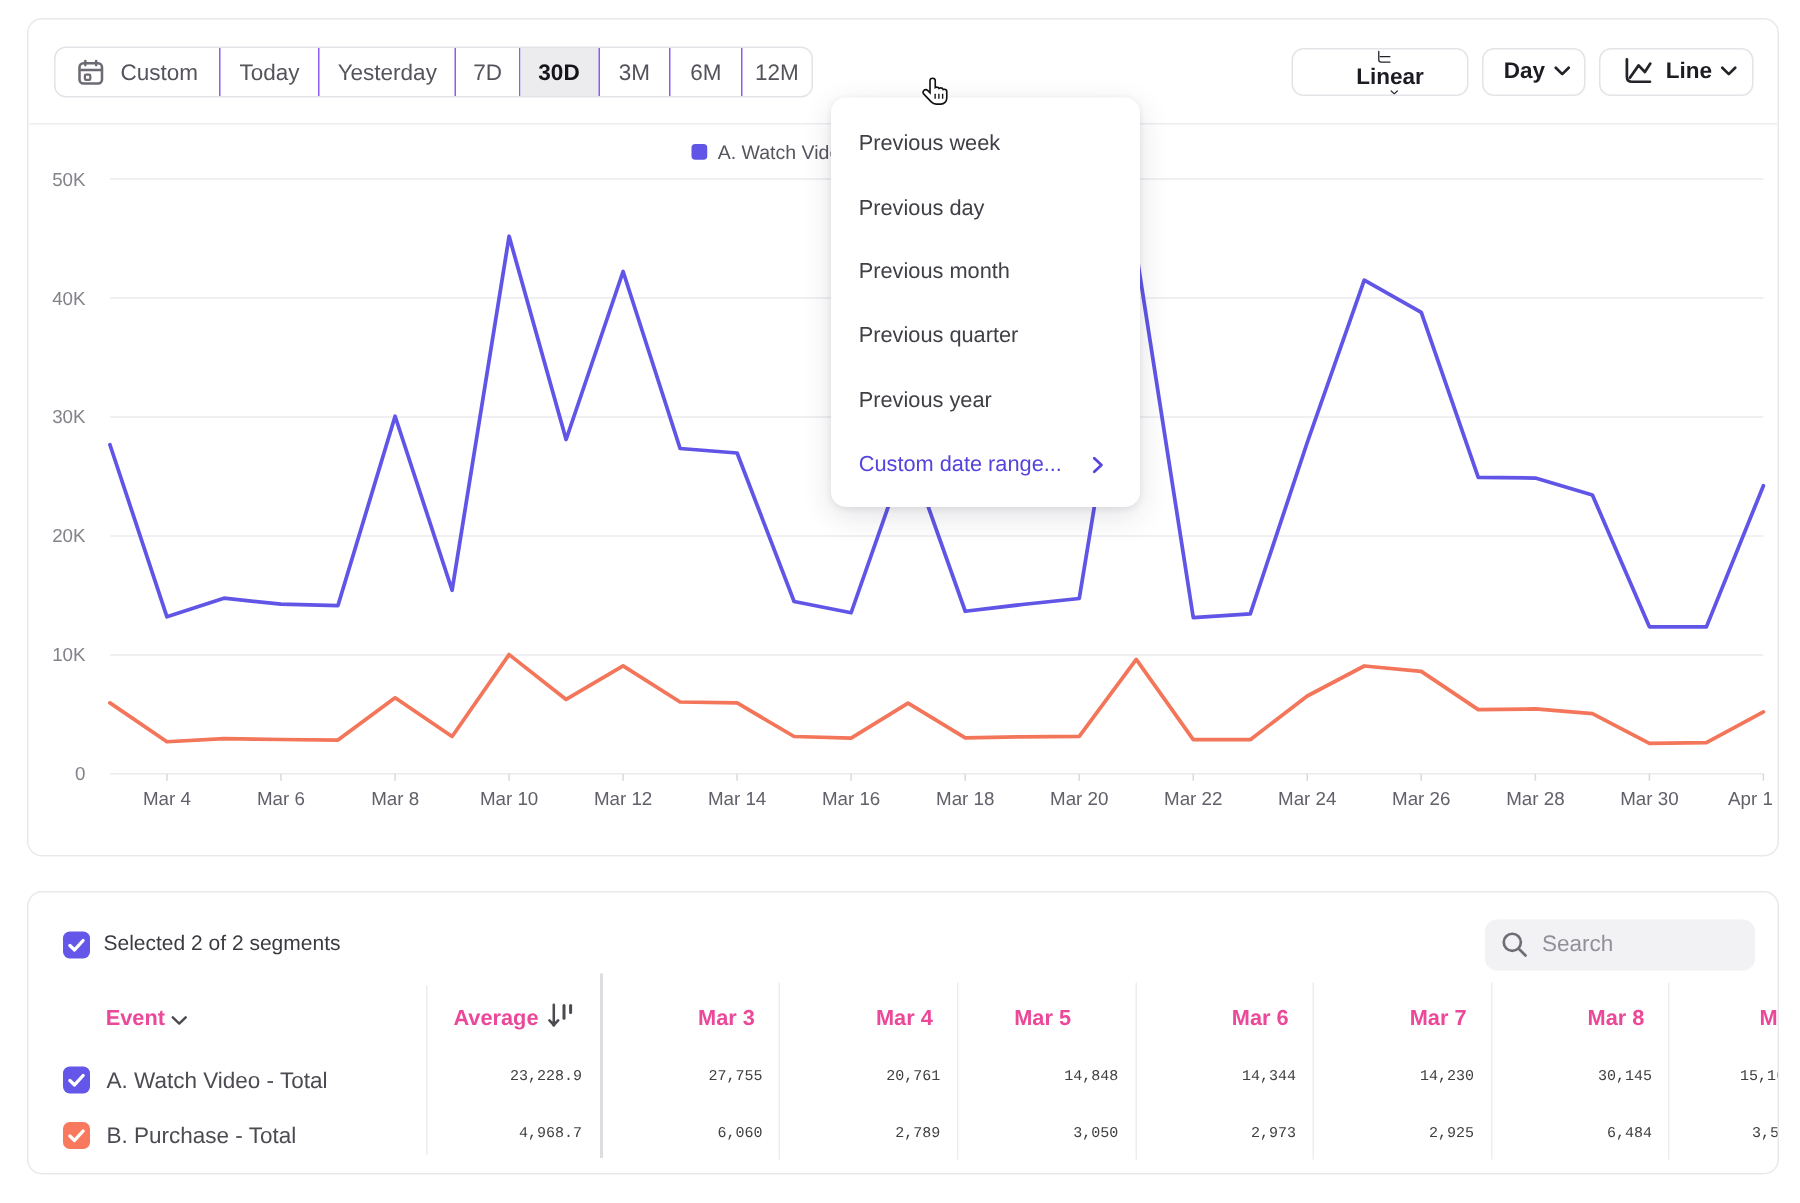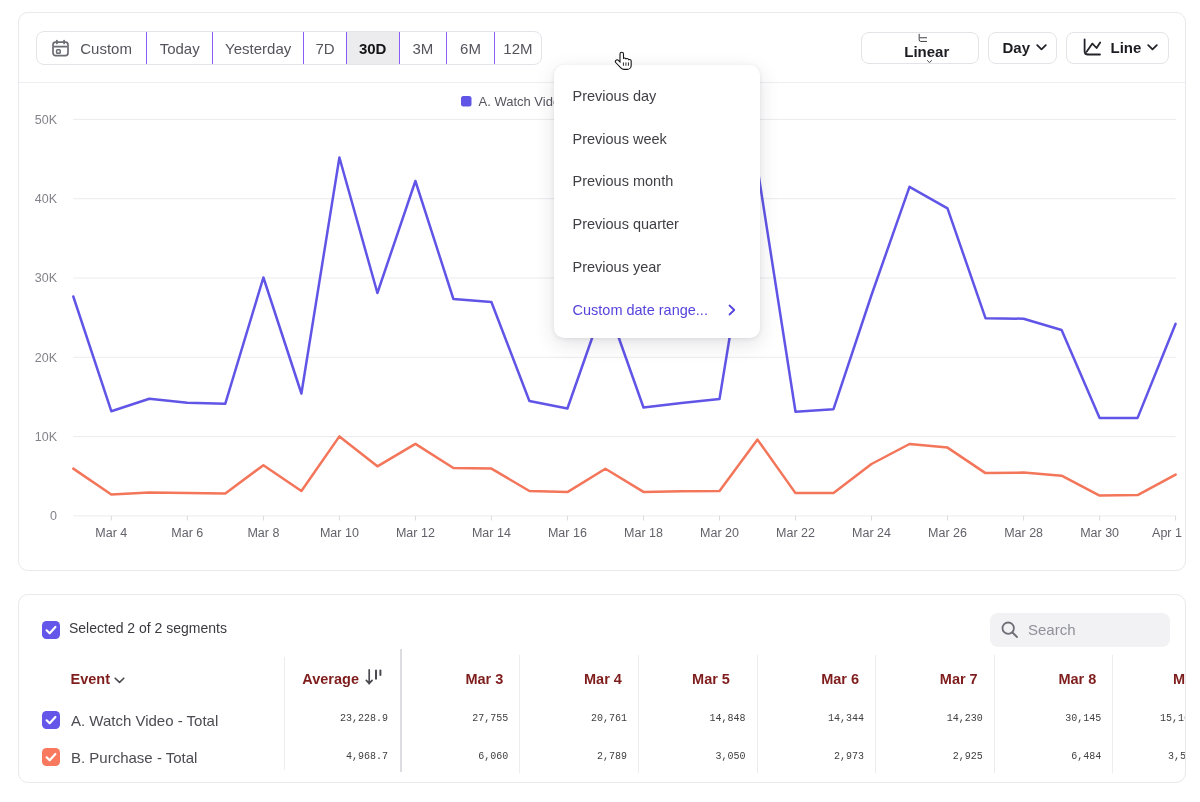--- a/index.html
+++ b/index.html
@@ -17,21 +17,21 @@
 
 .ddbtn { position:absolute; top:18.5px; height:32.5px; border:1px solid #e4e4e8; border-radius:8px; background:#fff; display:flex; align-items:center; font-size:15px; font-weight:700; color:#1c1c22; }
 
 #compare { position:absolute; left:535.5px; top:18px; width:140.5px; height:31.5px; background:#dfdaf8; border:1.5px solid #bcb1ef; border-radius:8px; box-shadow:0 0 0 4px #e6e2f9; color:#4c39d9; font-size:14.5px; font-weight:700; display:flex; align-items:center; justify-content:center; }
 
 #menu { position:absolute; left:554px; top:65px; width:206px; height:273px; background:#fff; border-radius:10px; box-shadow:0 6px 20px rgba(40,40,60,0.13), 0 1px 4px rgba(40,40,60,0.09); z-index:30; padding-top:9.5px; }
 #menu .mi { height:42.8px; display:flex; align-items:center; padding-left:18.5px; font-size:14.5px; color:#3f3f46; }
 #menu .mi.purple { color:#5544dc; }
 
 .num { font-family:"Liberation Mono",monospace; font-size:10px; color:#404040; }
-.hdr { font-size:14.5px; font-weight:700; color:#7f1d1d; }
+.hdr { font-size:14.5px; font-weight:700; color:#ec4899; }
 .cb { position:absolute; width:18px; height:18px; border-radius:4.5px; }
 .cb svg { position:absolute; left:0; top:0; }
 .vline { position:absolute; width:1px; background:#ededf0; }
 #search { position:absolute; left:971px; top:18px; width:180px; height:34px; background:#f2f2f4; border-radius:8px; }
 </style>
 </head>
 <body>
 
 <div class="card" id="card-top">
   <div id="seggroup">
@@ -137,22 +137,22 @@
     <text x="477.5" y="105" font-size="13" fill="#55555d">A. Watch Video - Total</text>
     <rect x="628" y="95" width="10.5" height="10.5" rx="2.5" fill="#f3755a"></rect>
     <text x="645.5" y="105" font-size="13" fill="#55555d">B. Purchase - Total</text>
 
     <polyline fill="none" stroke="#f3755a" stroke-width="2.5" stroke-linejoin="round" stroke-linecap="round" points="72.3,467.6 110.3,493.5 148.3,491.4 186.3,492 224.3,492.4 262.4,464.2 300.4,490 338.4,435.4 376.4,465.3 414.4,442.9 452.4,467 490.4,467.6 528.4,490 566.4,491.1 604.4,467.7 642.5,490.9 680.5,490.2 718.5,489.9 756.5,438.6 794.5,492.1 832.5,492.1 870.5,463 908.5,443 946.5,446.6 984.5,472.1 1022.6,471.6 1060.6,474.7 1098.6,494.6 1136.6,494.1 1174.6,473.6"></polyline>
     <polyline fill="none" stroke="#6055e6" stroke-width="2.5" stroke-linejoin="round" stroke-linecap="round" points="72.3,295.5 110.3,410.2 148.3,397.8 186.3,401.8 224.3,402.7 262.4,276.5 300.4,392.5 338.4,156.5 376.4,292 414.4,180 452.4,298 490.4,301 528.4,400 566.4,407.5 604.4,299 642.5,406.5 680.5,402 718.5,398 756.5,167 794.5,410.7 832.5,408.2 870.5,294 908.5,185.8 946.5,207.3 984.5,317.2 1022.6,317.7 1060.6,329 1098.6,416.9 1136.6,416.9 1174.6,322.8"></polyline>
   </svg>
 </div>
 
 <div id="menu">
+  <div class="mi">Previous week</div>
   <div class="mi">Previous day</div>
-  <div class="mi">Previous week</div>
   <div class="mi">Previous month</div>
   <div class="mi">Previous quarter</div>
   <div class="mi">Previous year</div>
   <div class="mi purple">Custom date range...
     <svg width="8" height="12" viewBox="0 0 8 12" style="margin-left:auto; margin-right:24px;">
         <path d="M1.5 1.5 L6.3 6 L1.5 10.5" fill="none" stroke="#5544dc" stroke-width="1.8" stroke-linecap="round" stroke-linejoin="round"></path>
       </svg>
   </div>
 </div>
 
@@ -192,21 +192,21 @@
       <path d="M1.2 1.2 L5.5 5.4 L9.8 1.2" fill="none" stroke="#4a4a50" stroke-width="1.6" stroke-linecap="round" stroke-linejoin="round"></path>
     </svg>
   <div class="abs hdr" style="left:140px; top:76px; width:200px; text-align:right;">Average</div>
   <svg width="17" height="18" viewBox="0 0 17 18" style="position:absolute; left:346px; top:73px;">
       <path d="M4.2 1.8 V15.4 M4.4 15.6 L1.3 12.3 M4.0 15.6 L7.1 12.3" fill="none" stroke="#4a4a50" stroke-width="1.7" stroke-linecap="round" stroke-linejoin="round"></path>
       <line x1="11" y1="2.4" x2="11" y2="10.8" stroke="#4a4a50" stroke-width="2" stroke-linecap="round"></line>
       <line x1="15.4" y1="2.4" x2="15.4" y2="7" stroke="#4a4a50" stroke-width="2" stroke-linecap="round"></line>
     </svg>
   <div class="abs hdr" style="left:340.3px; top:76px; width:144px; text-align:right;">Mar 3</div>
   <div class="abs hdr" style="left:458.9px; top:76px; width:144px; text-align:right;">Mar 4</div>
-  <div class="abs hdr" style="left:602px; top:76px; width:144px; text-align:center;padding-left:36px;">Mar 5</div>
+  <div class="abs hdr" style="left:551px; top:76px; width:144px; text-align:right;padding-left:36px;">Mar 5</div>
   <div class="abs hdr" style="left:696.1px; top:76px; width:144px; text-align:right;">Mar 6</div>
   <div class="abs hdr" style="left:814.7px; top:76px; width:144px; text-align:right;">Mar 7</div>
   <div class="abs hdr" style="left:933.3px; top:76px; width:144px; text-align:right;">Mar 8</div>
   <div class="abs hdr" style="left:1047.9px; top:76px; width:144px; text-align:right;">Mar 9</div>
 
   <div class="cb" style="left:22.5px; top:116px; background:#6356e8;">
       <svg width="18" height="18" viewBox="0 0 18 18">
         <path d="M4.6 9.3 L7.7 12.3 L13.4 6" fill="none" stroke="#fff" stroke-width="2.2" stroke-linecap="round" stroke-linejoin="round"></path>
       </svg>
     </div>

